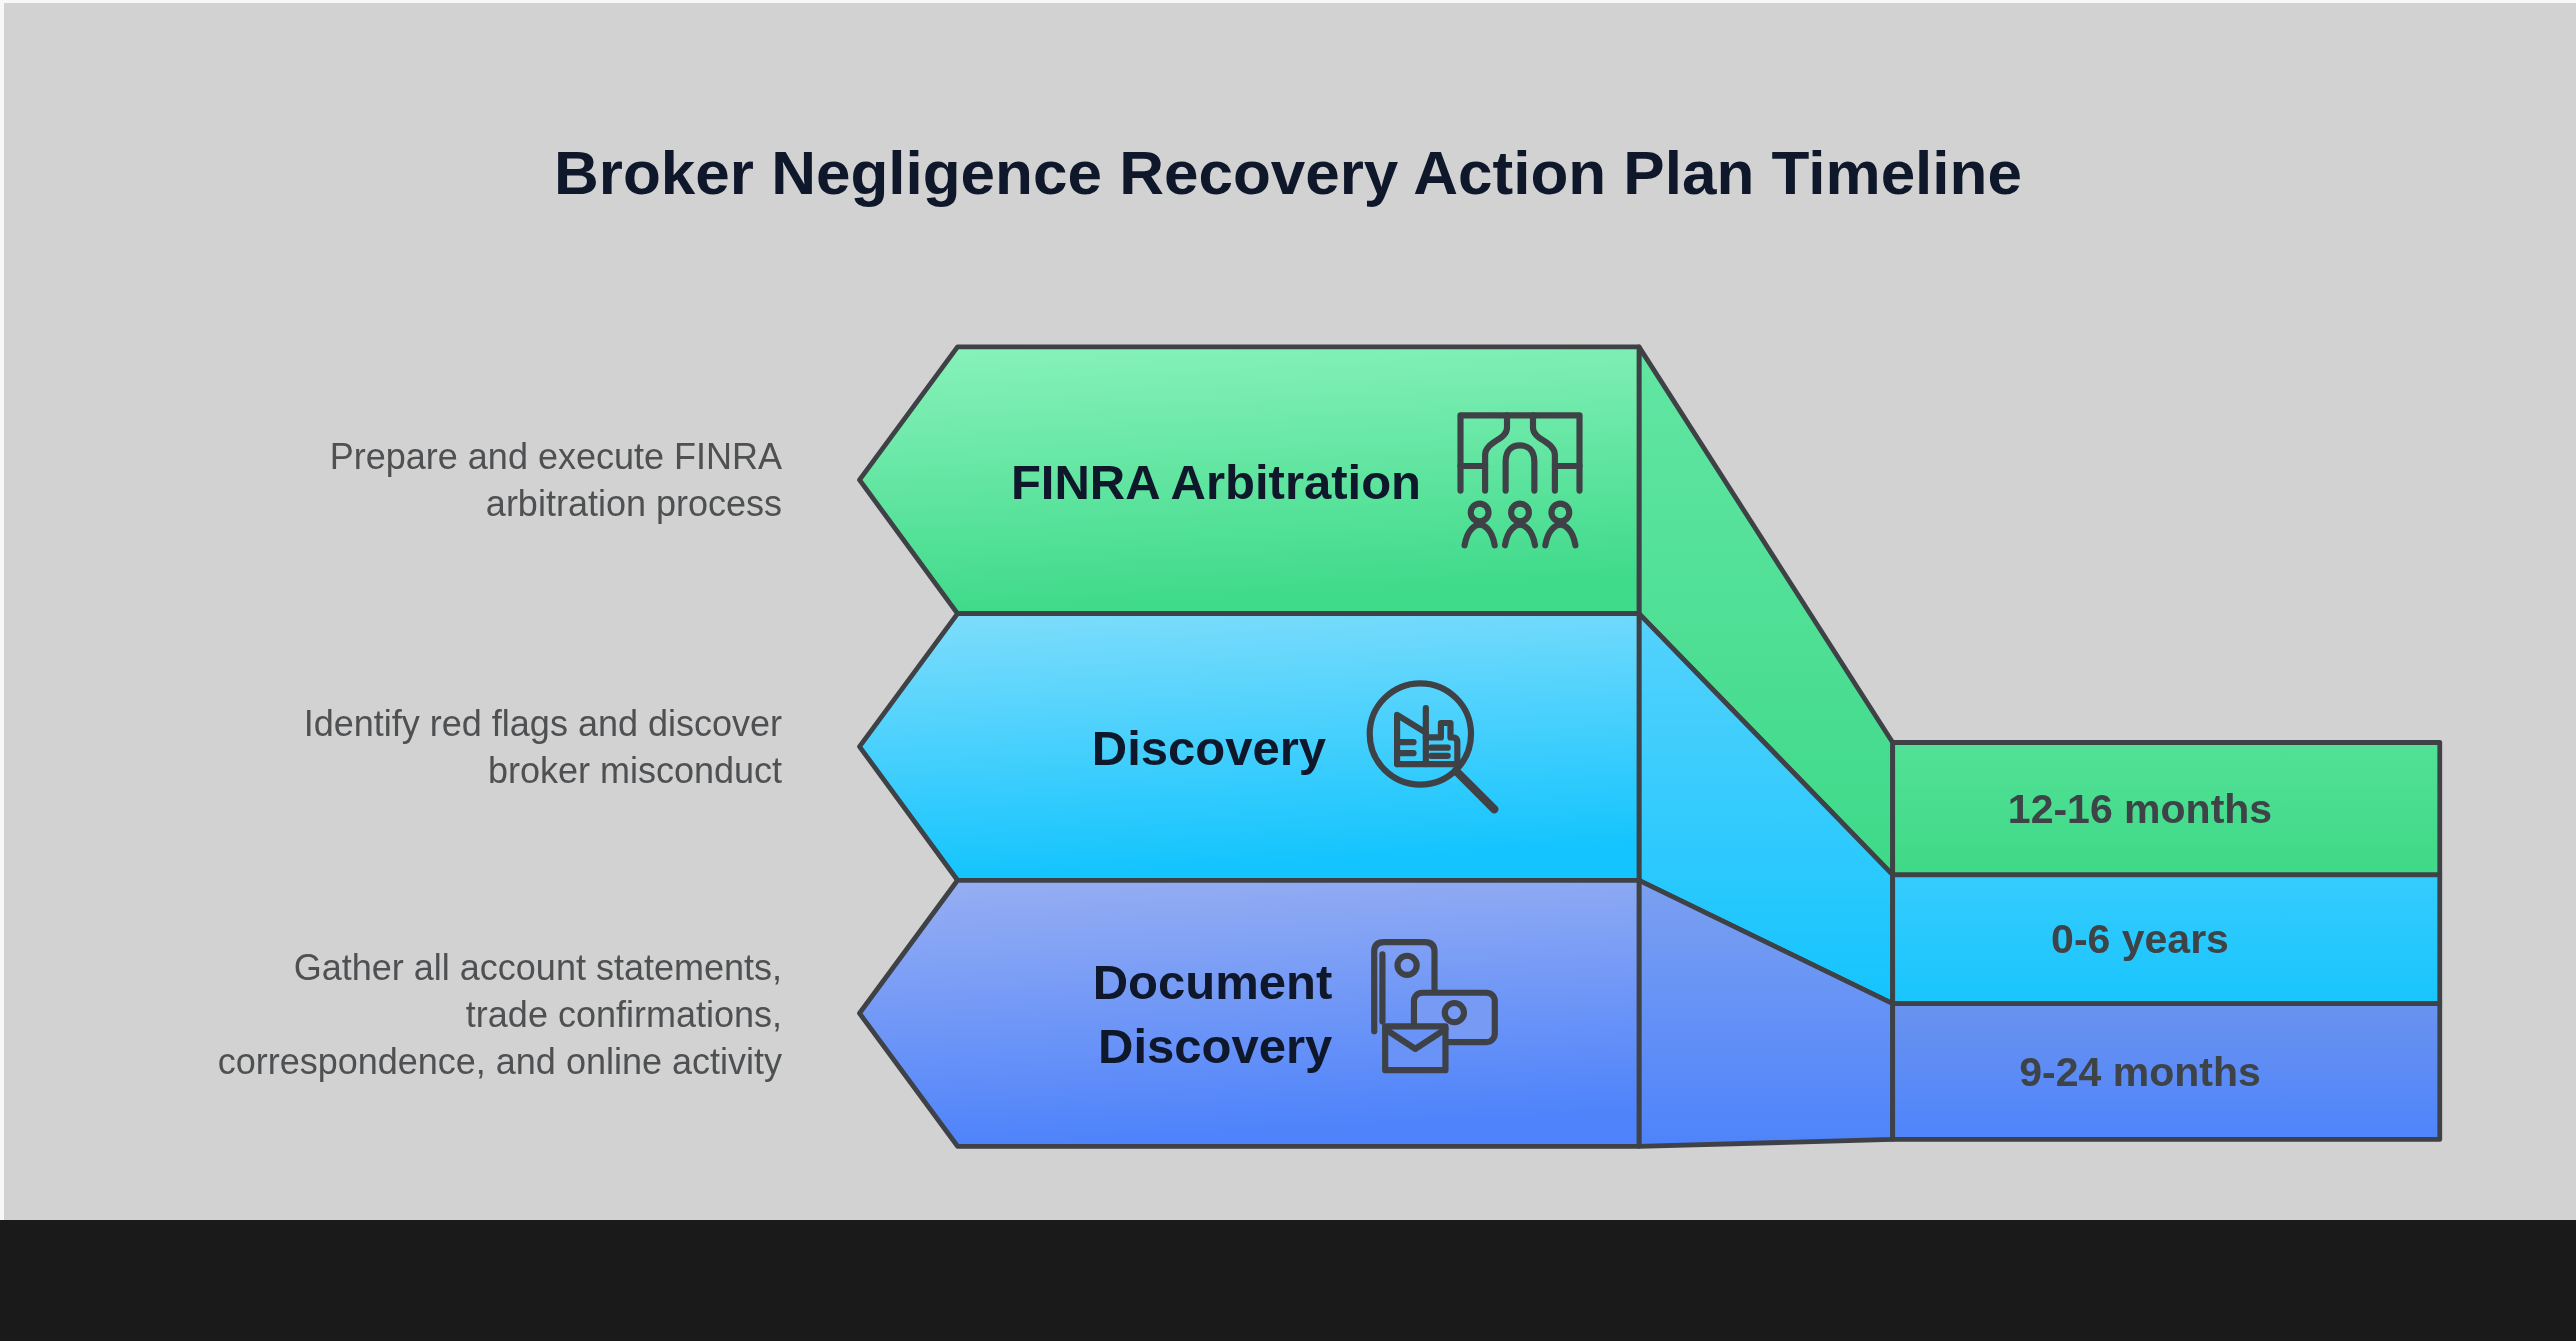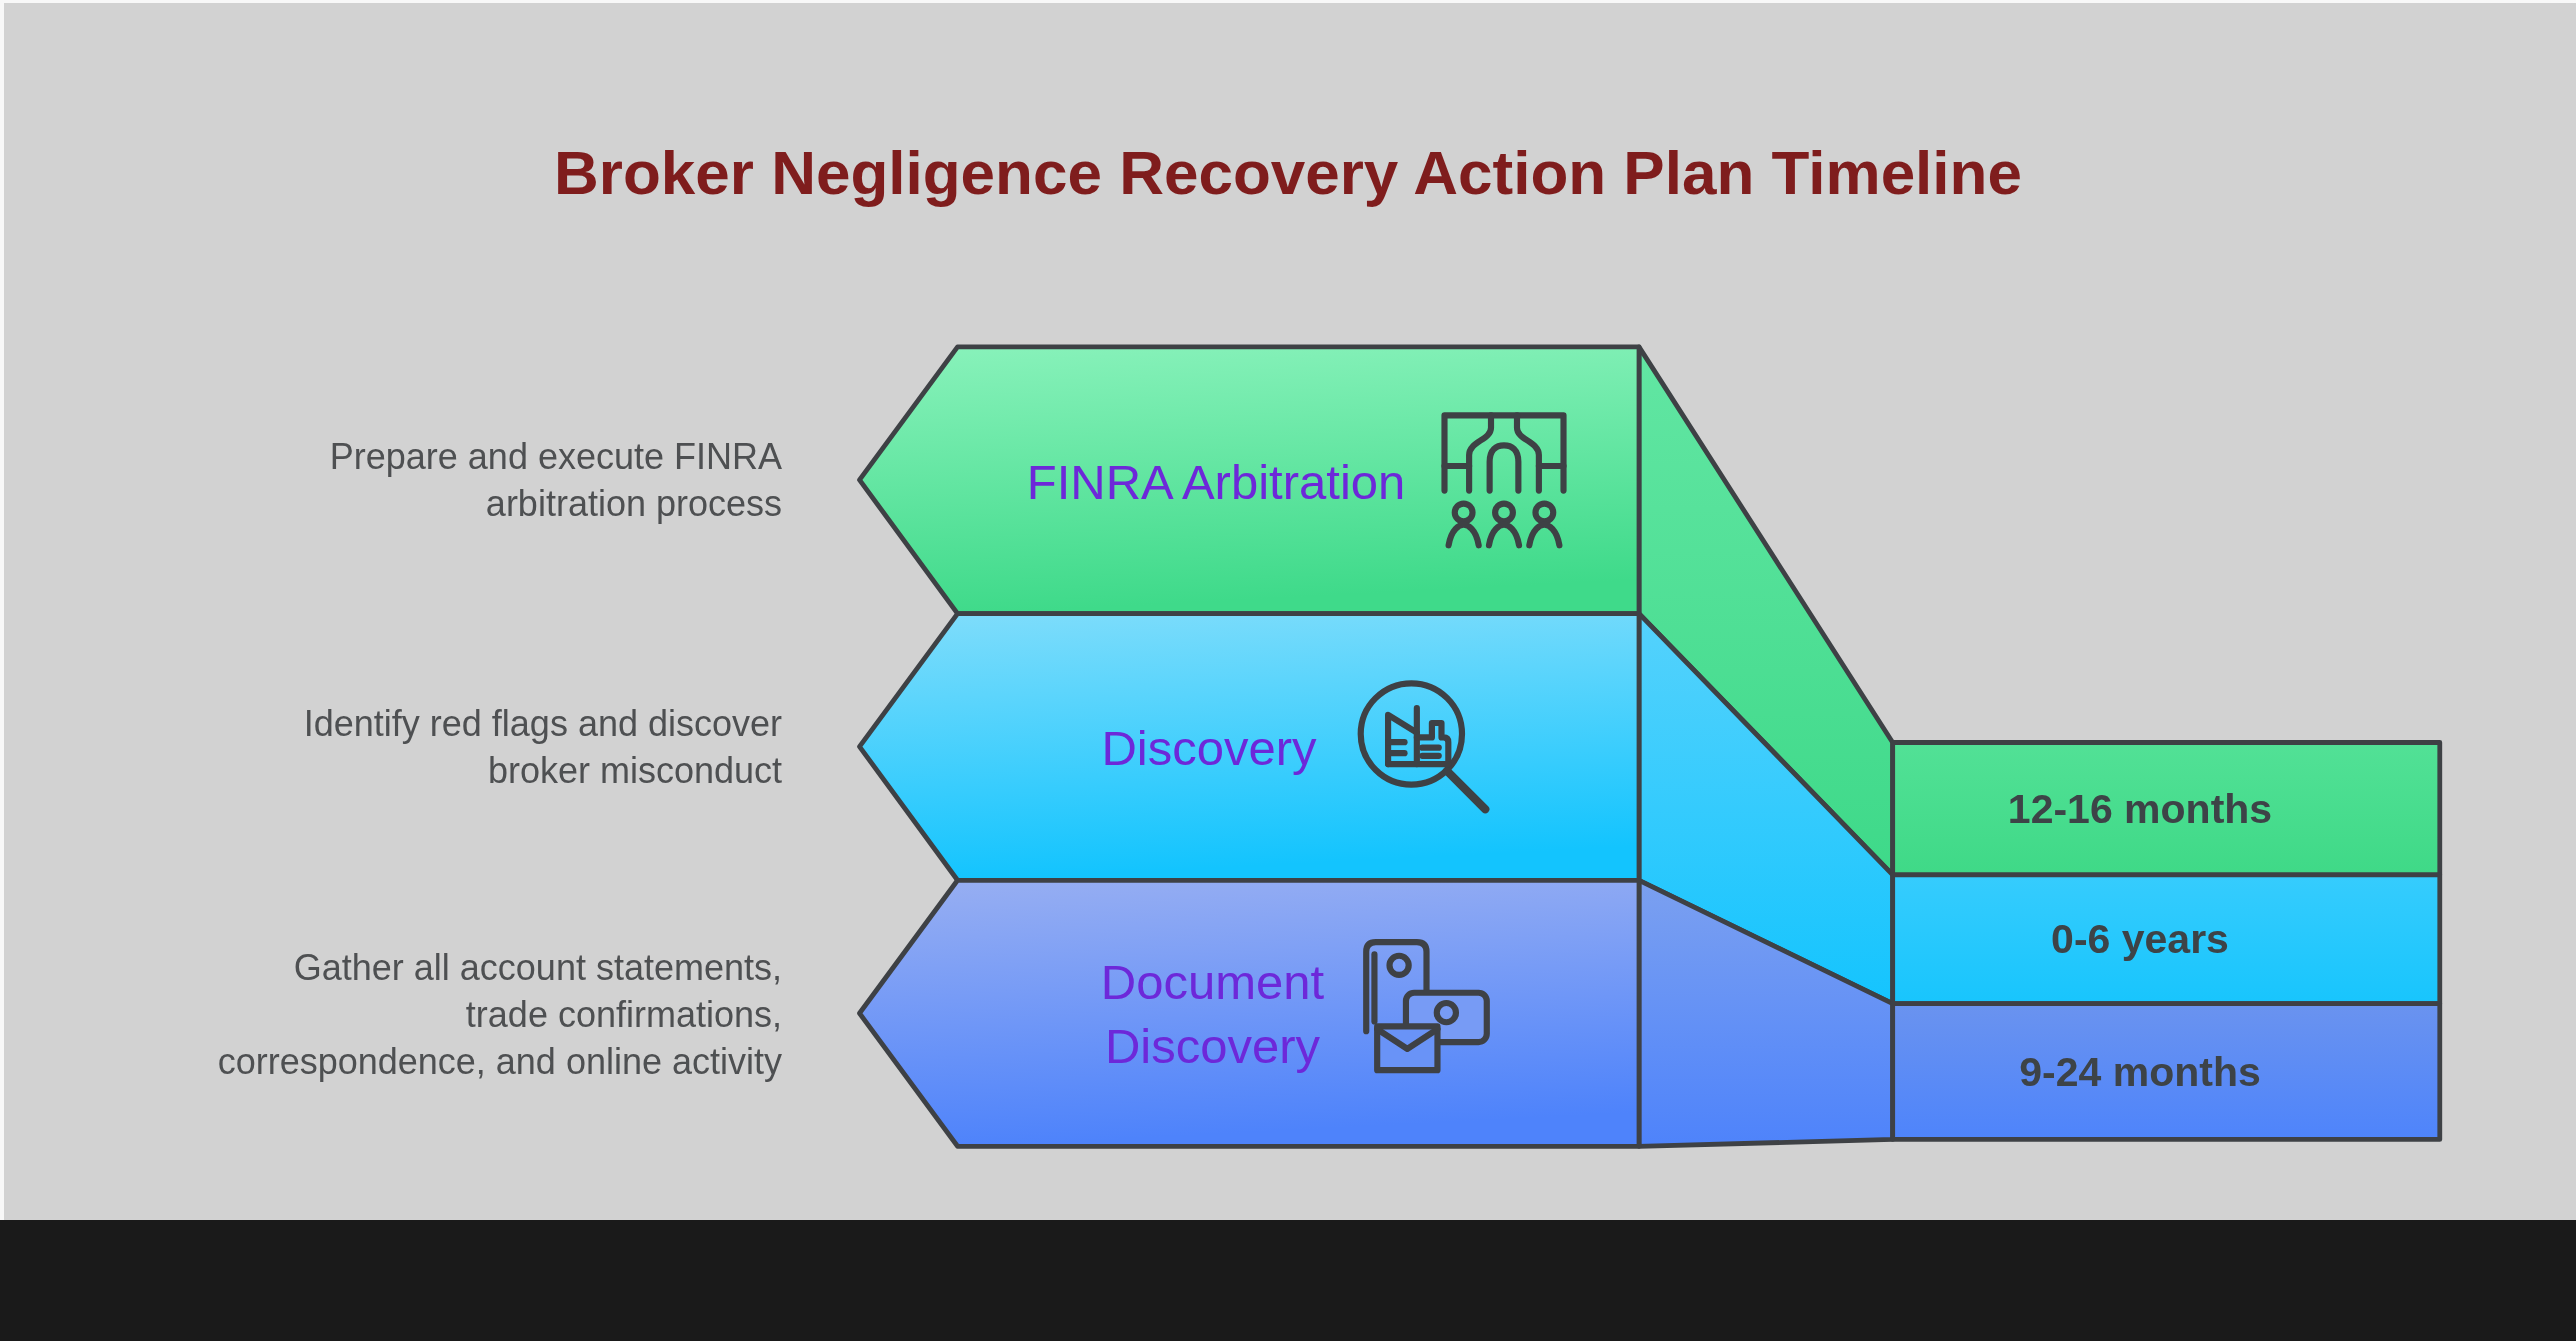--- a/index.html
+++ b/index.html
@@ -8,21 +8,21 @@
     width:2576px;height:1341px;
     background:#d2d2d2;
     overflow:hidden;
     font-family:"Liberation Sans", sans-serif;
   }
   .edge-top{position:absolute;left:0;top:0;width:2576px;height:3.4px;background:#f8f8f8;}
   .edge-left{position:absolute;left:0;top:0;width:4.1px;height:1220px;background:#f8f8f8;}
   .page-title{
     position:absolute;left:0;top:136px;width:2576px;
     text-align:center;
-    font-size:62px;font-weight:700;color:#7f1d1d;
+    font-size:62px;font-weight:700;color:#0f172a;
     letter-spacing:0px;line-height:1.2;
   }
   .shapes{position:absolute;left:0;top:0;width:2576px;height:1341px;}
   .desc{
     position:absolute;right:1794px;width:960px;
     transform:translateY(-50%);
     text-align:right;
     font-size:36px;line-height:47px;color:#4e5052;font-weight:400;
   }
   .desc-1{top:480px;}
@@ -30,22 +30,22 @@
   .desc-3{top:1014px;}
   .band-row{
     position:absolute;left:957px;width:682px;
     transform:translateY(-50%);
     display:flex;align-items:center;justify-content:center;gap:34px;
   }
   .band-row-1{top:481px;}
   .band-row-2{top:748px;}
   .band-row-3{top:1014px;}
   .band-label{
-    text-align:center;
-    font-size:49px;line-height:64px;font-weight:400;color:#6d28d9;
+    text-align:right;
+    font-size:49px;line-height:64px;font-weight:700;color:#0f172a;
   }
   .duration{
     position:absolute;left:1893px;width:547px;
     display:flex;align-items:center;justify-content:center;
     box-sizing:border-box;padding-right:53px;
     font-size:41px;font-weight:700;color:#3d4347;
   }
   .duration-1{top:743px;height:132px;}
   .duration-2{top:875px;height:129px;}
   .duration-3{top:1004px;height:136px;}

